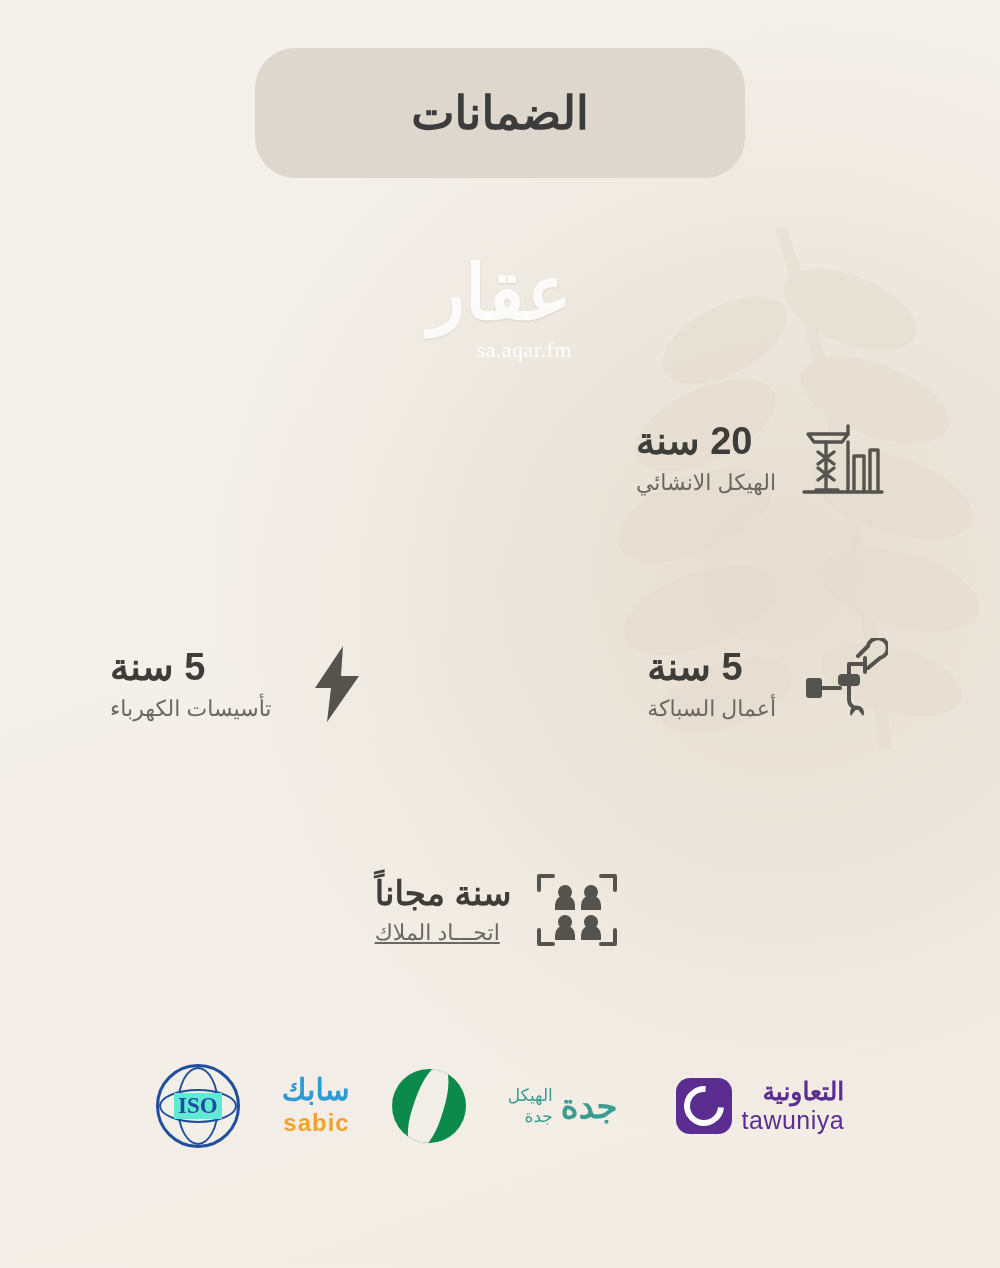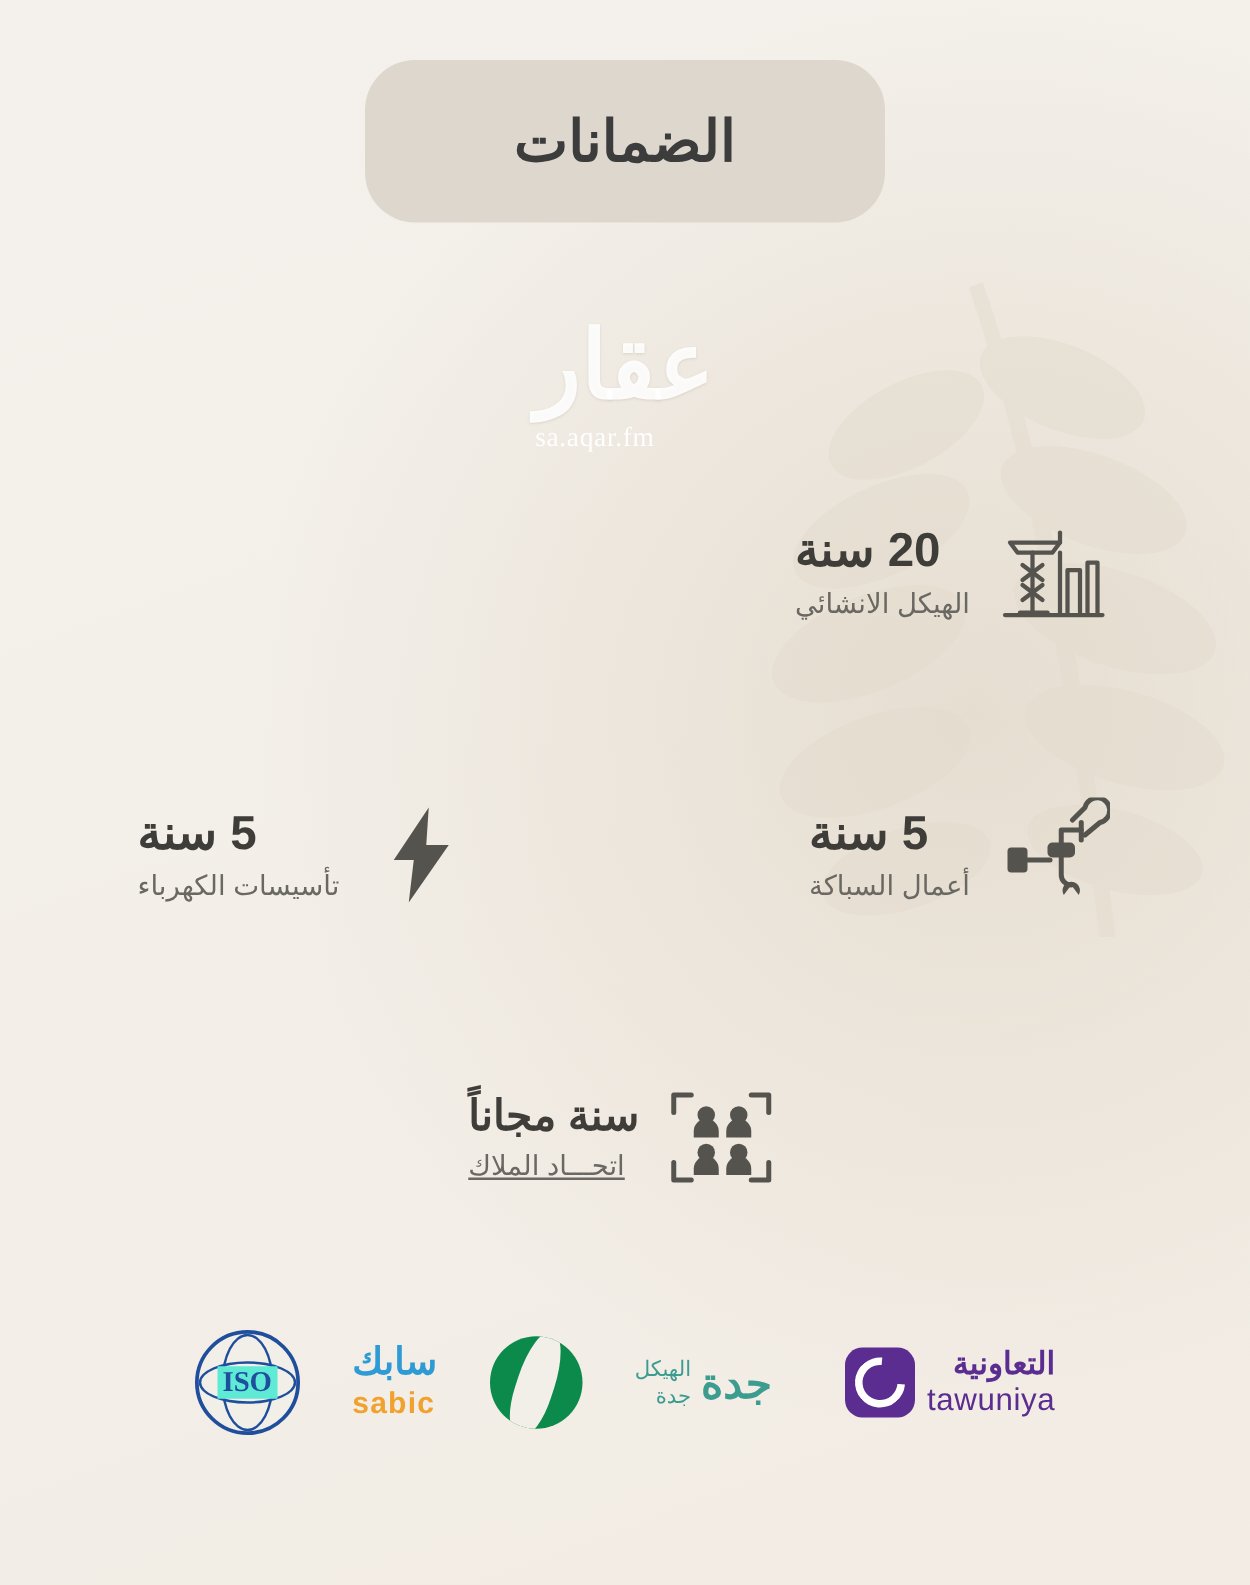--- a/index.html
+++ b/index.html
@@ -33,42 +33,42 @@
     pointer-events: none;
   }
   .leaf svg { width: 100%; height: 100%; display: block; }
 
   
   .title-pill {
     position: absolute;
     left: 50%;
     transform: translateX(-50%);
     top: 48px;
-    width: 416px;
+    width: 490px;
     height: 130px;
     background: #ddd7ce;
     border-radius: 40px;
     display: flex;
     align-items: center;
     justify-content: center;
   }
   .title-pill .title-text {
     font-size: 46px;
     font-weight: bold;
     color: #3c3c3c;
     letter-spacing: 1px;
   }
 
   
   .watermark {
     position: absolute;
     left: 50%;
     transform: translateX(-50%);
     top: 255px;
-    text-align: left;
+    text-align: right;
     color: rgba(255,255,255,0.95);
     pointer-events: none;
     user-select: none;
   }
   .watermark .wm-logo {
     font-size: 76px;
     font-weight: bold;
     line-height: 1;
     color: rgba(255,255,255,0.9);
     text-shadow: 0 1px 2px rgba(180,170,155,0.35);
@@ -160,21 +160,21 @@
     font-size: 23px; font-weight: bold; color: #1f4e9c;
     background: #5eead4; padding: 0 4px; z-index: 2;
     font-family: "Liberation Serif", serif;
   }
   .iso-badge::before, .iso-badge::after {
     content: ""; position: absolute; border: 2px solid #1f4e9c; border-radius: 50%;
   }
   .iso-badge::before { left: 18px; right: 18px; top: 0px; bottom: 0px; }
   .iso-badge::after { left: 0; right: 0; top: 22px; bottom: 22px; border-radius: 50%; }
 
-  .logo-sabic { flex-direction: column; align-items: flex-start; }
+  .logo-sabic { flex-direction: column; align-items: flex-end; }
   .sabic-ar { font-size: 30px; font-weight: bold; color: #2f9bd4; line-height: 1; }
   .sabic-en { font-size: 24px; color: #f0a12e; font-weight: bold; letter-spacing: 1px; margin-top: 4px; }
 
   .logo-aramco .aramco-mark {
     width: 74px; height: 74px; border-radius: 50%;
     background: #0b8a4b; position: relative; overflow: hidden;
   }
   .logo-aramco .aramco-mark::after {
     content: ""; position: absolute; left: 50%; top: -8%;
     width: 30px; height: 116%; background: #f2eee8;

